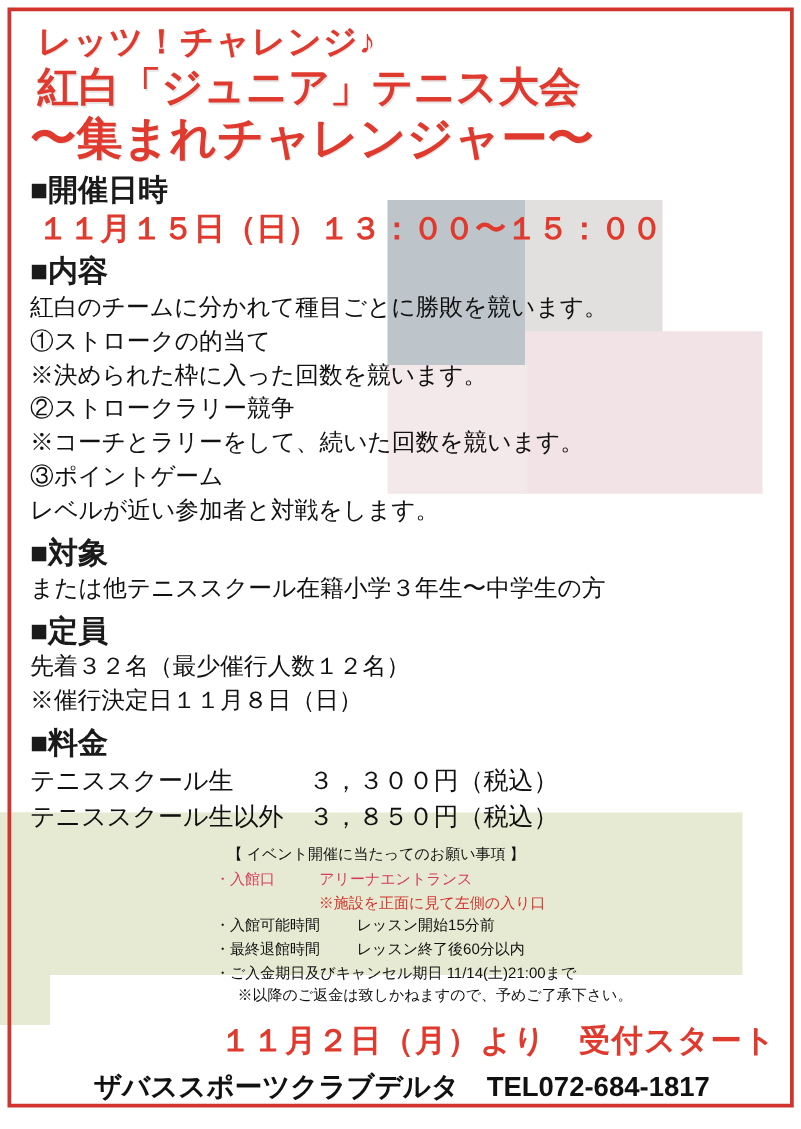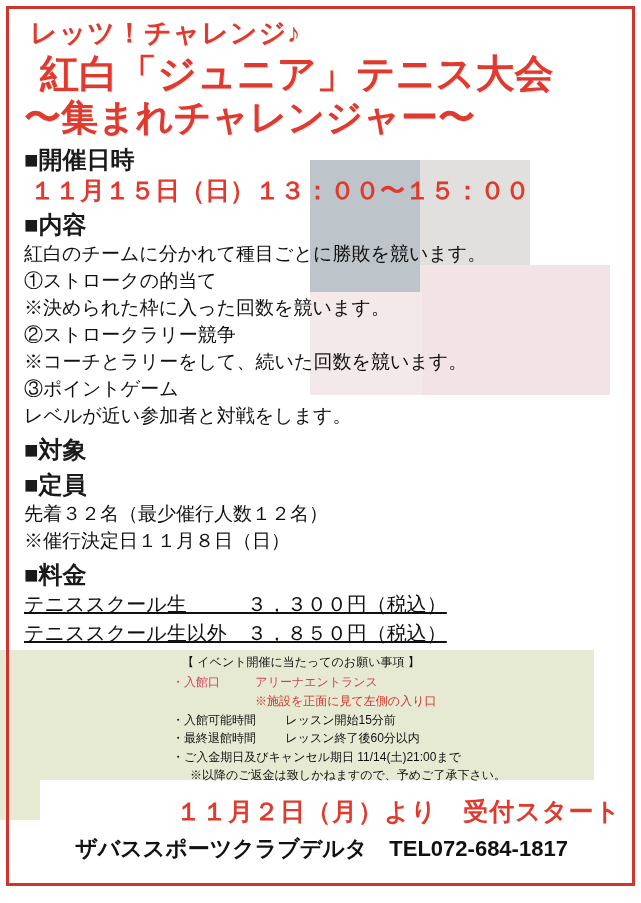--- a/index.html
+++ b/index.html
@@ -89,25 +89,25 @@
     color: #e03a2f;
     font-size: 27px;
     font-weight: bold;
     letter-spacing: 1px;
     line-height: 1.15;
     margin: 4px 0 0 8px;
     text-shadow: 1px 1px 0 rgba(0,0,0,0.08);
   }
   .title-main {
     color: #e03a2f;
-    font-size: 39px;
+    font-size: 33px;
     font-weight: bold;
     line-height: 1.18;
     letter-spacing: 0px;
-    margin: 2px 0 0 18px;
+    margin: 2px 0 0 8px;
     text-shadow: 1px 1px 0 rgba(0,0,0,0.10);
   }
   .title-sub {
     color: #e03a2f;
     font-size: 37px;
     font-weight: bold;
     line-height: 1.15;
     margin: 0 0 2px 2px;
     text-shadow: 1px 1px 0 rgba(0,0,0,0.10);
   }
@@ -134,21 +134,20 @@
     white-space: nowrap;
   }
   .body-line.indent {
   }
   .fee-line {
     color: #111111;
     font-size: 20px;
     line-height: 1.45;
     margin: 0 0 0 2px;
     white-space: nowrap;
-    text-decoration: underline;
   }
   .notes {
     margin: 6px 0 0 0;
     padding-left: 150px;
   }
   .notes-title {
     font-size: 12px;
     color: #111;
     margin-bottom: 2px;
     margin-left: 10px;
@@ -214,20 +213,21 @@
     <div class="section-head">■内容</div>
     <div class="body-line">紅白のチームに分かれて種目ごとに勝敗を競います。</div>
     <div class="body-line">①ストロークの的当て</div>
     <div class="body-line indent">※決められた枠に入った回数を競います。</div>
     <div class="body-line">②ストロークラリー競争</div>
     <div class="body-line indent">※コーチとラリーをして、続いた回数を競います。</div>
     <div class="body-line">③ポイントゲーム</div>
     <div class="body-line indent">レベルが近い参加者と対戦をします。</div>
 
     <div class="section-head">■対象</div>
+    <div class="body-line">または他テニススクール在籍小学３年生〜中学生の方</div>
 
     <div class="section-head">■定員</div>
     <div class="body-line">先着３２名（最少催行人数１２名）</div>
     <div class="body-line">※催行決定日１１月８日（日）</div>
 
     <div class="section-head">■料金</div>
     <div class="fee-line">テニススクール生　　　３，３００円（税込）</div>
     <div class="fee-line">テニススクール生以外　３，８５０円（税込）</div>
 
     <div class="notes">

